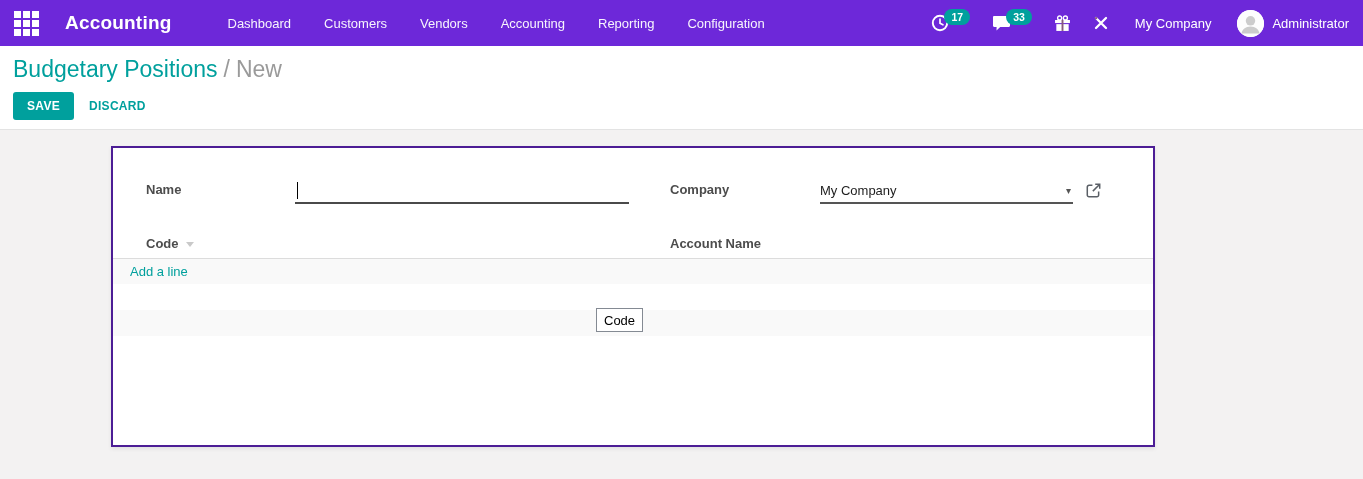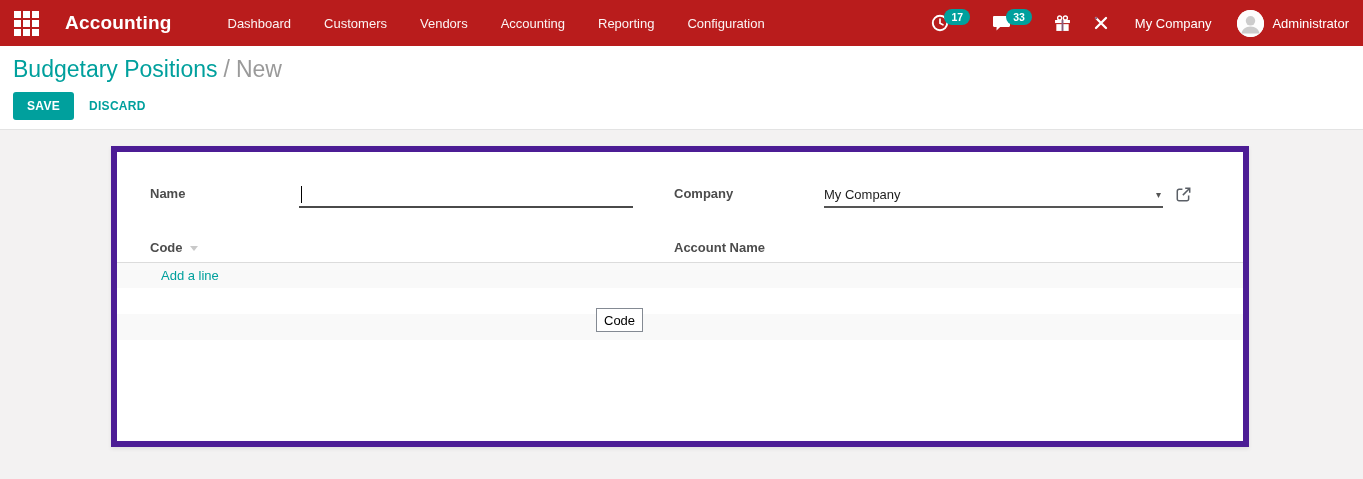--- a/index.html
+++ b/index.html
@@ -1,19 +1,19 @@
 <!DOCTYPE html>
 <html><head>
 <meta charset="utf-8">
 <style>
   * { margin: 0; padding: 0; box-sizing: border-box; }
   html, body { width: 1363px; height: 479px; font-family: "Liberation Sans", sans-serif; background: #fff; position: relative; overflow: hidden; }
 
   
-  .navbar { height: 46px; background: #b91c1c; display: flex; align-items: center; color: #fff; padding: 0 14px 0 12px; }
+  .navbar { height: 46px; background: #6d28d9; display: flex; align-items: center; color: #fff; padding: 0 14px 0 12px; }
   .apps-btn { width: 28px; height: 26px; display: grid; grid-template-columns: repeat(3, 7px); grid-template-rows: repeat(3, 7px); gap: 2px; align-content: center; justify-content: center; cursor: pointer; margin-right: 25px; }
   .apps-btn i { background: #fff; display: block; }
   .brand { font-size: 19px; font-weight: bold; letter-spacing: .2px; margin-right: 56px; }
   .menu { display: flex; align-items: center; gap: 33px; font-size: 13px; justify-content: space-between; }
   .menu a { color: rgba(255,255,255,.95); text-decoration: none; cursor: pointer; }
   .nav-right { margin-left: auto; display: flex; align-items: center; }
   .icon-btn { position: relative; display: flex; align-items: center; cursor: pointer; margin-left: 22px; }
   .badge { background: #00a09d; color: #fff; font-size: 10.5px; font-weight: bold; border-radius: 9px; padding: 2px 7px; margin-left: -5px; transform: translateY(-6px); }
   .company-switch { font-size: 13px; margin-left: 26px; cursor: pointer; }
   .user-menu { display: flex; align-items: center; margin-left: 26px; cursor: pointer; }
@@ -25,21 +25,21 @@
   .breadcrumb { font-size: 23px; line-height: 24px; }
   .breadcrumb .bc-link { color: #00a09d; text-decoration: none; cursor: pointer; }
   .breadcrumb .bc-sep { color: #9a9a9a; padding: 0 6px; }
   .breadcrumb .bc-current { color: #9a9a9a; }
   .cp-buttons { margin-top: 11px; display: flex; align-items: center; }
   .btn-save { background: #00a09d; color: #fff; border: none; border-radius: 3px; font-size: 12px; font-weight: bold; padding: 7px 14px; letter-spacing: .3px; cursor: pointer; font-family: inherit; }
   .btn-discard { background: none; border: none; color: #00a09d; font-size: 12px; font-weight: bold; margin-left: 15px; letter-spacing: .3px; cursor: pointer; font-family: Liberation Sans, sans-serif; }
 
   
   .content { background: #f3f2f2; height: 349px; padding-top: 16px; }
-  .sheet { width: 1138px; height: 301px; margin-left: 111px; background: #fff; border: 6px solid #4c1d95; box-shadow: 0 2px 4px rgba(0,0,0,.08); }
+  .sheet { width: 1044px; height: 301px; margin-left: 111px; background: #fff; border: 2px solid #4c1d95; box-shadow: 0 2px 4px rgba(0,0,0,.08); }
   .form-row { display: flex; padding-top: 30px; }
   .fcol-left { width: 557px; display: flex; }
   .fcol-right { flex: 1; display: flex; }
   .flabel { font-size: 13px; font-weight: bold; color: #4c4c4c; padding-top: 4px; }
   .fcol-left .flabel { margin-left: 33px; width: 149px; }
   .fcol-right .flabel { width: 150px; }
   .name-input-wrap { flex: 1; margin-right: 41px; height: 26px; border-bottom: 2px solid #4a4a4a; position: relative; }
   .name-input { width: 100%; height: 100%; border: none; outline: none; font-size: 13px; font-family: inherit; background: transparent; padding: 0 2px; }
   .text-caret { position: absolute; left: 2px; top: 4px; width: 1px; height: 17px; background: #000; animation: blink 1.1s steps(1) infinite; }
   @keyframes blink { 50% { opacity: 0; } }
@@ -53,21 +53,21 @@
   .tab { background: #fff; border: 1px solid #dee2e6; border-top: 1px solid #714b67; border-bottom: 1px solid #fff; margin-bottom: -1px; padding: 7px 19px 8px; font-size: 13px; color: #4c4c4c; cursor: pointer; }
 
   
   table.accounts { width: 100%; border-collapse: collapse; font-size: 13px; }
   table.accounts th { text-align: left; color: #4c4c4c; font-weight: bold; height: 28px; border-bottom: 1px solid #dcdcdc; cursor: pointer; }
   th.col-code { width: 557px; padding-left: 33px; }
   .sort-caret { display: inline-block; width: 0; height: 0; border-left: 4px solid transparent; border-right: 4px solid transparent; border-top: 5px solid #c9c9c9; margin-left: 7px; vertical-align: middle; }
   table.accounts td { height: 26px; }
   tr.r-odd { background: #f9f9f9; }
   tr.r-even { background: #fff; }
-  .add-line { color: #00a09d; text-decoration: none; cursor: pointer; padding-left: 44px; display: inline-block; }
+  .add-line { color: #00a09d; text-decoration: none; cursor: pointer; padding-left: 17px; display: inline-block; }
 
   
   .ui-tooltip { position: absolute; left: 596px; top: 308px; min-width: 42px; height: 24px; background: #fff; border: 1px solid #848a93; display: flex; align-items: center; justify-content: center; font-size: 13px; color: #000; padding: 0 7px; z-index: 10; }
 
   svg { display: block; }
 </style>
 </head>
 <body>
 
 <header class="navbar">

